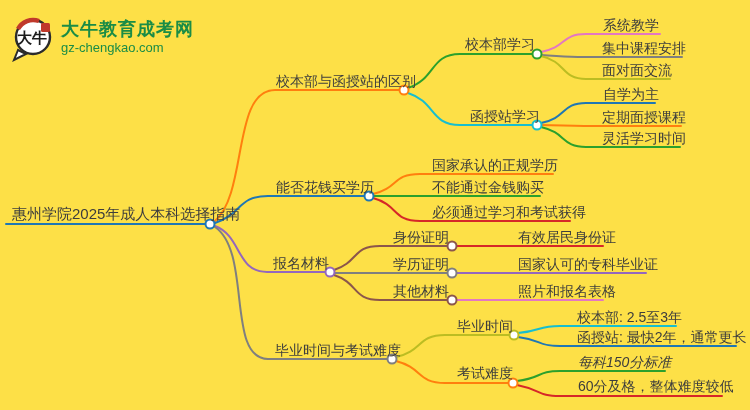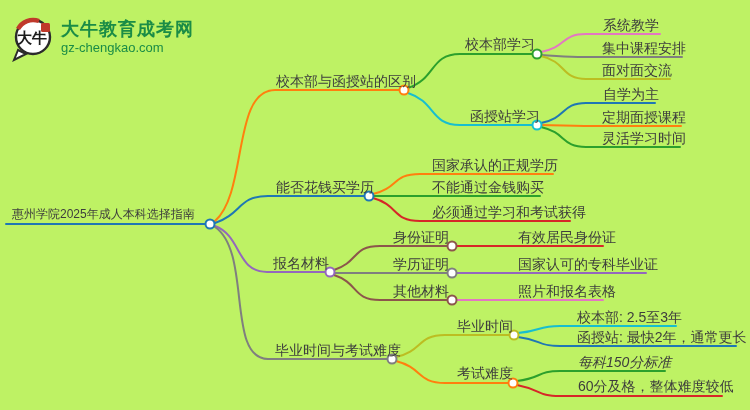--- a/index.html
+++ b/index.html
@@ -1,26 +1,26 @@
 <!DOCTYPE html>
 <html><head>
 <meta charset="utf-8">
 <style>
   html,body{margin:0;padding:0;}
   body{
     width:750px;height:410px;background:#ffffff;overflow:hidden;
     font-family:"Liberation Sans","DejaVu Sans",sans-serif;
   }
-  .stage{position:relative;width:750px;height:410px;background:#bef264;}
+  .stage{position:relative;width:750px;height:410px;background:#fde047;}
   .links{position:absolute;left:0;top:0;}
   .node-label{
     position:absolute;white-space:nowrap;
     font-size:14px;line-height:15px;color:#3d3d3d;cursor:pointer;
   }
-  .node-label.root{font-size:12px;line-height:16px;}
+  .node-label.root{font-size:15px;line-height:16px;}
   .logo{position:absolute;left:10px;top:12px;display:flex;align-items:center;cursor:pointer;}
   .logo-text{margin-left:5px;}
   .logo-title{font-size:18px;font-weight:bold;color:#1a8c46;line-height:21px;letter-spacing:1px;}
   .logo-url{font-size:13px;font-weight:normal;color:#1a8c46;line-height:15px;}
 </style>
 </head>
 <body>
 
 <div class="stage">
 

